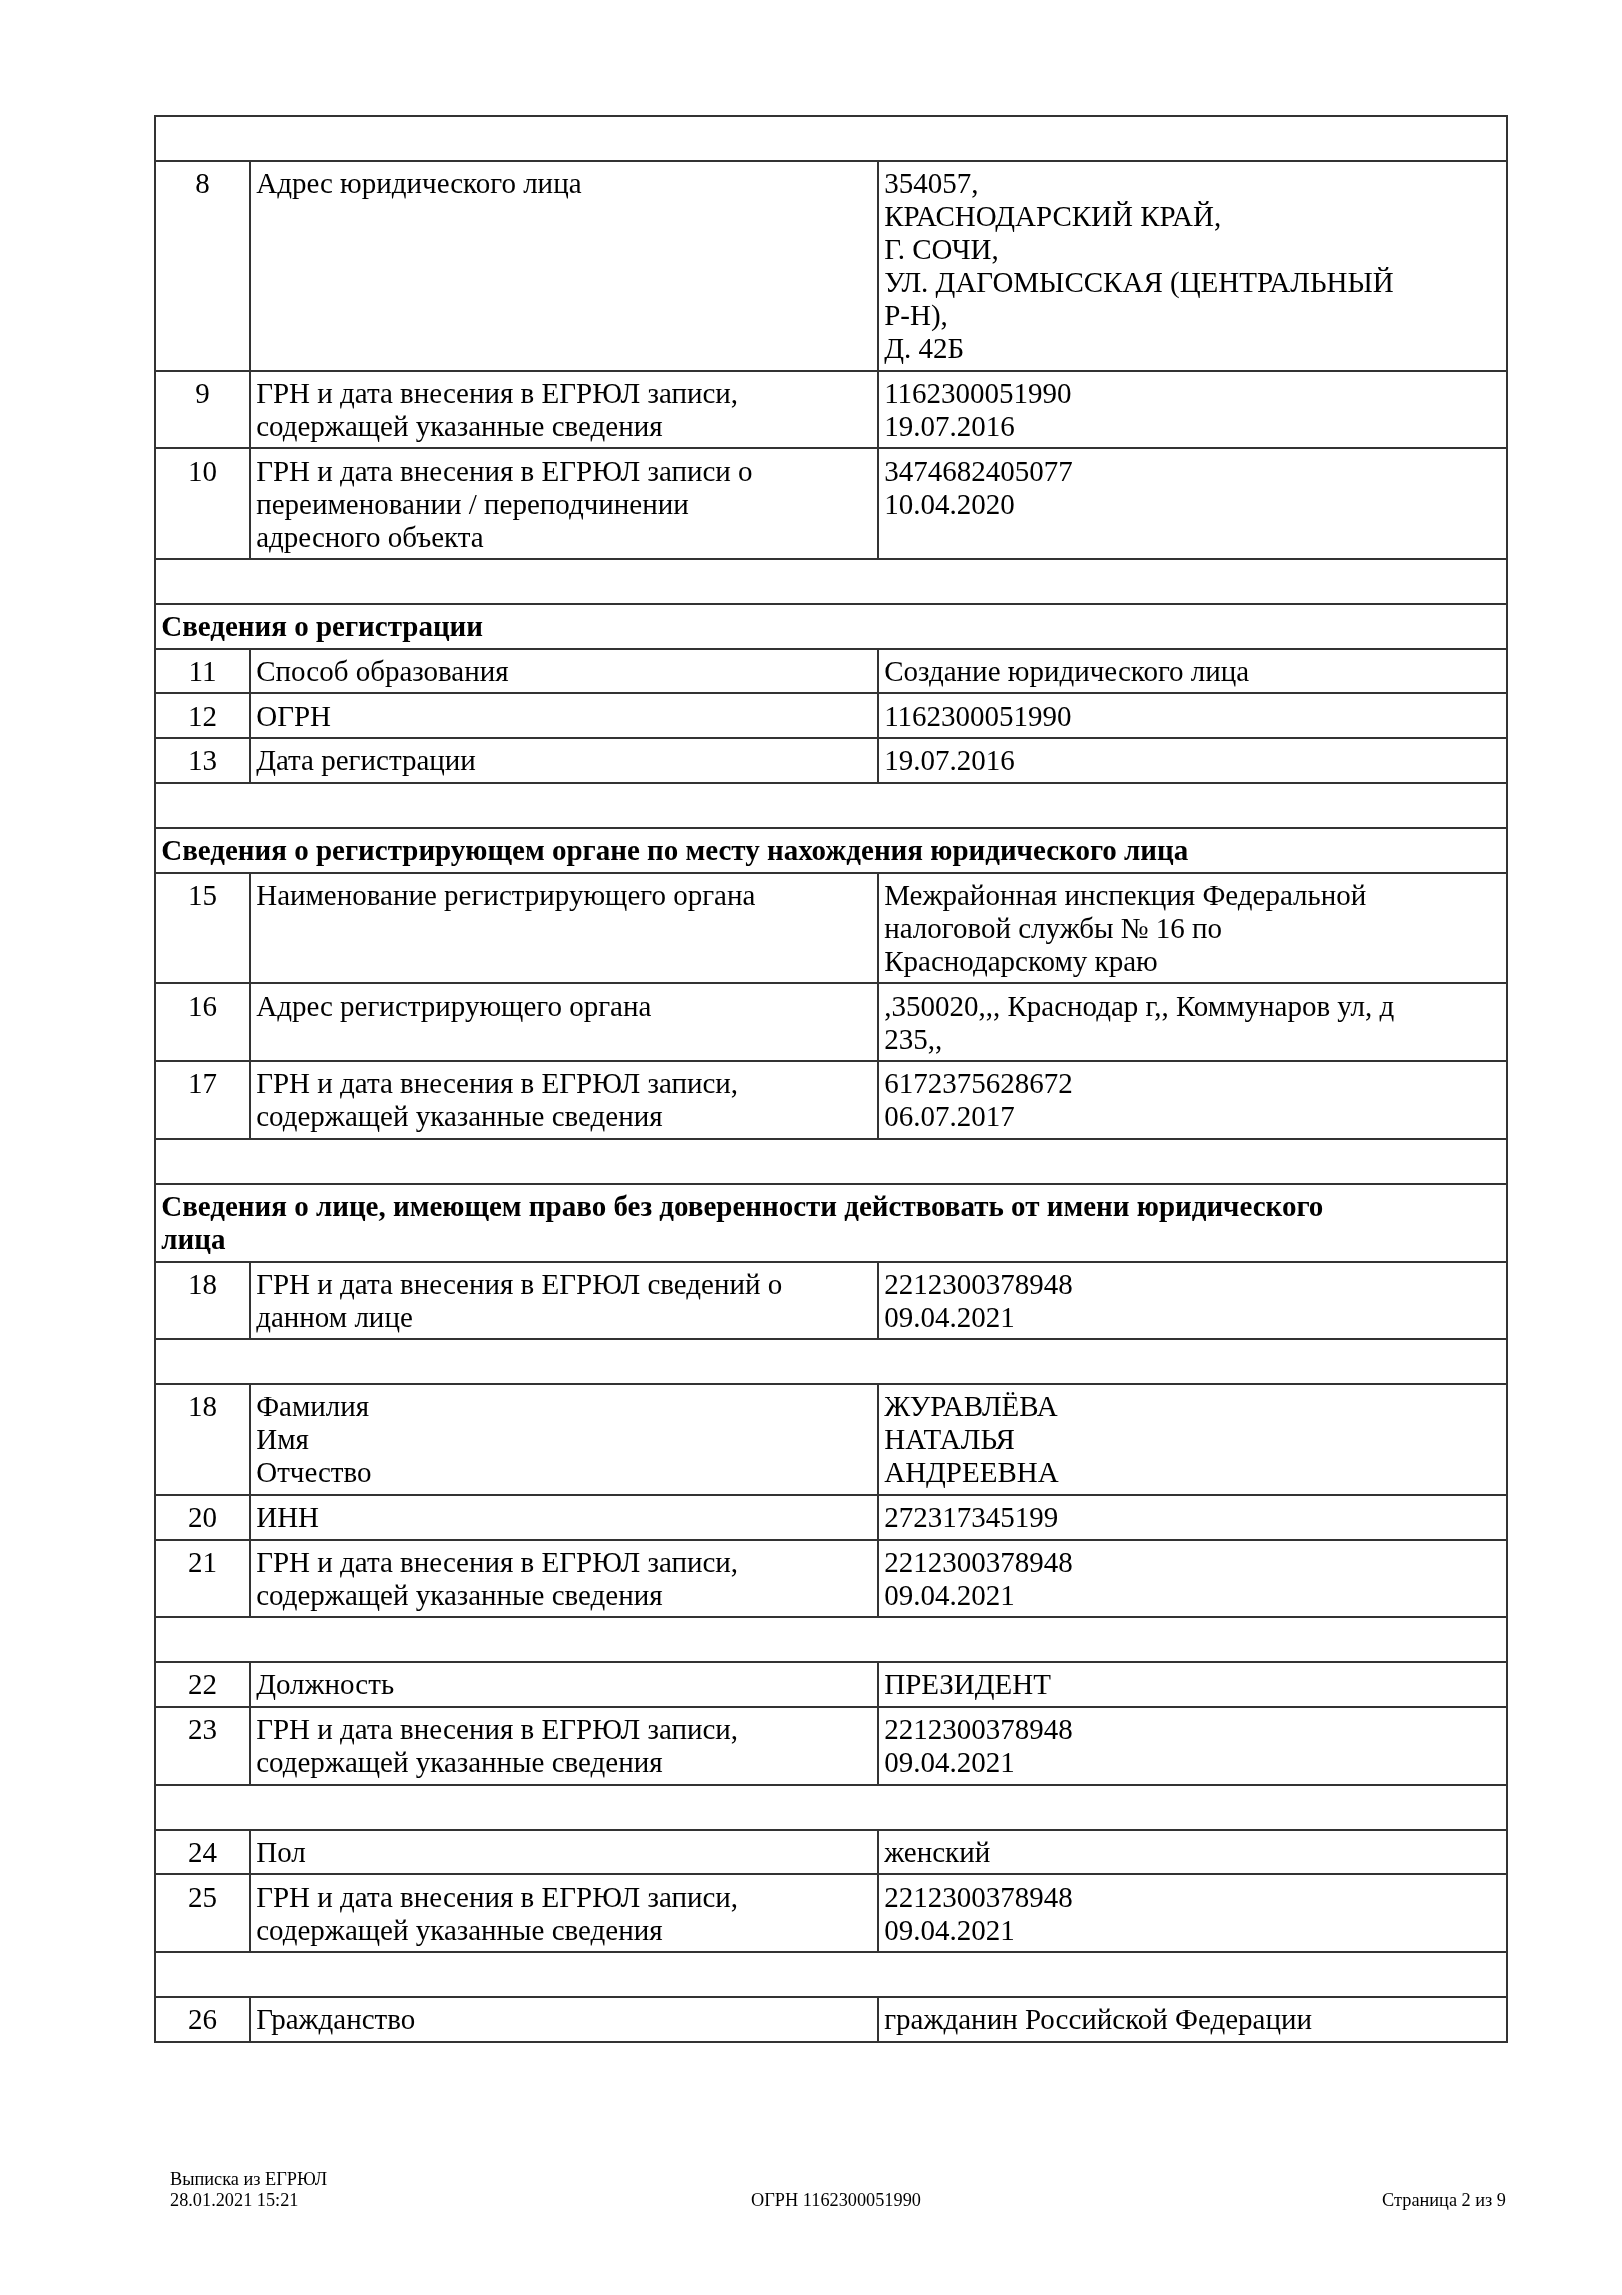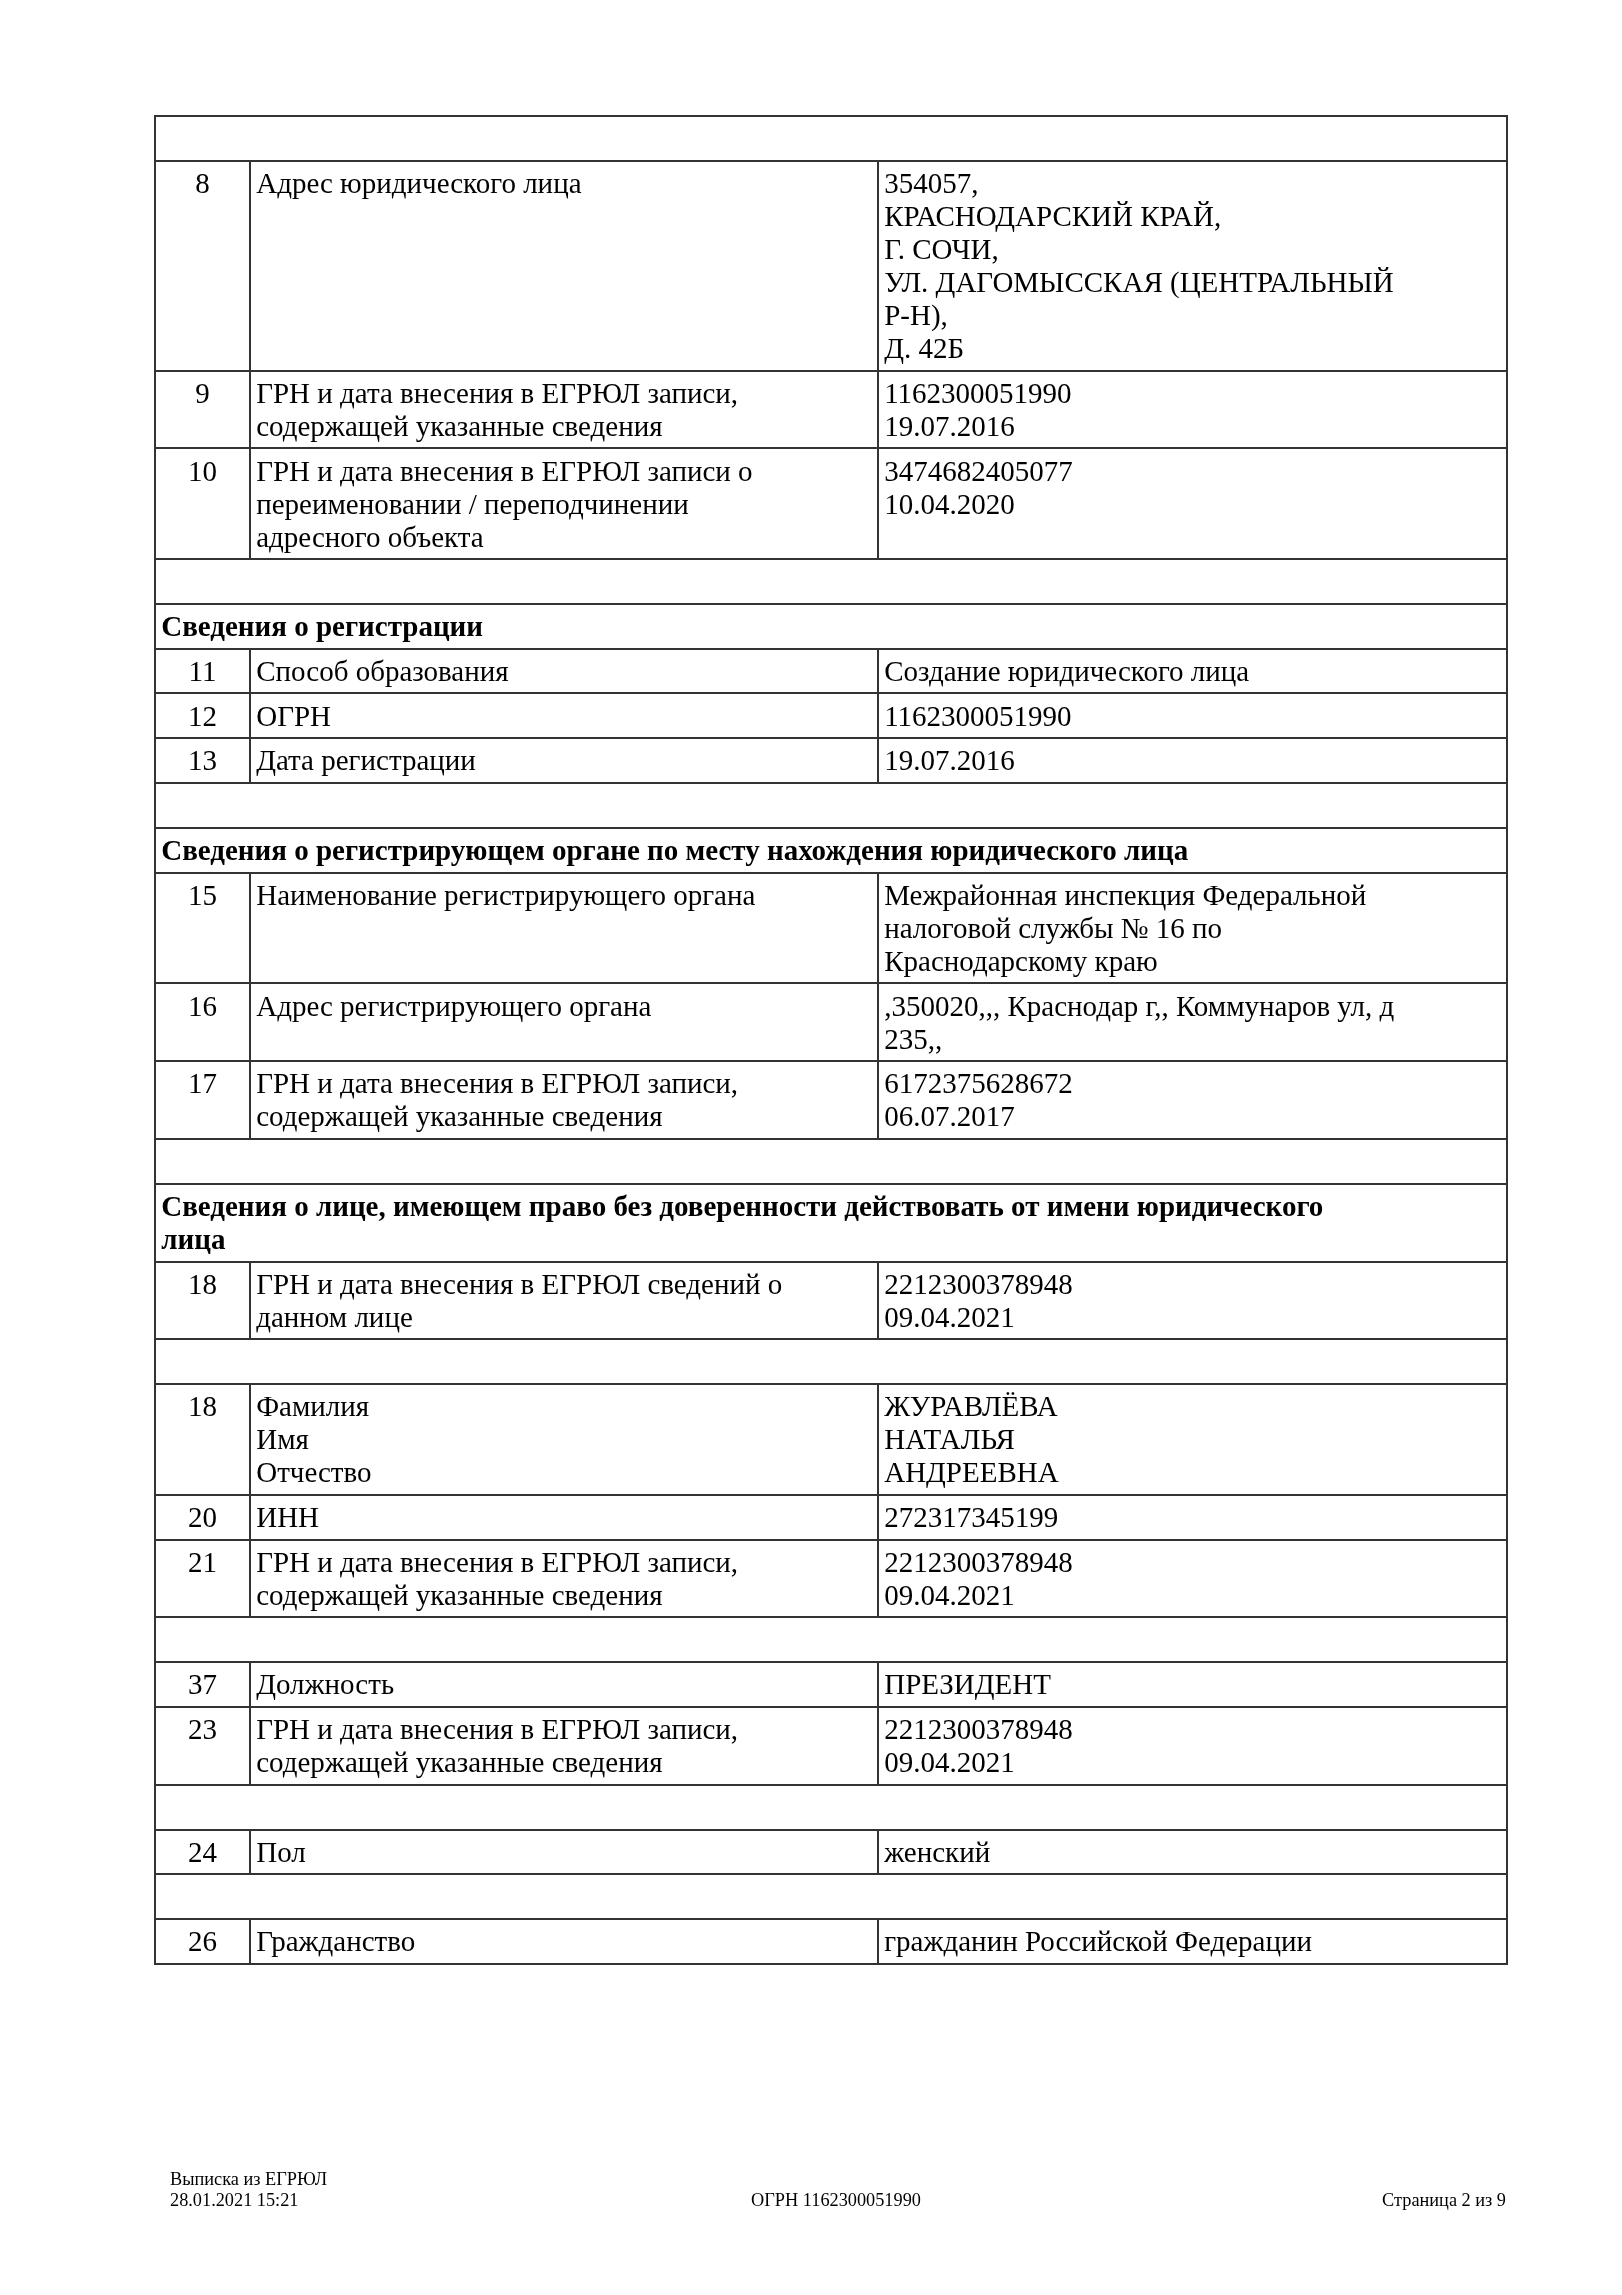--- a/index.html
+++ b/index.html
@@ -215,21 +215,21 @@
           <span class="line">2212300378948</span>
           <span class="line">09.04.2021</span>
         </td>
     </tr>
 
     <tr>
         <td colspan="3" class="blank"></td>
       </tr>
 
     <tr>
-      <td class="num">37</td>
+      <td class="num">22</td>
       <td>
           <span class="line">Должность</span>
         </td>
       <td>
           <span class="line">ПРЕЗИДЕНТ</span>
         </td>
     </tr>
     <tr>
       <td class="num">23</td>
       <td>
@@ -246,20 +246,31 @@
         <td colspan="3" class="blank"></td>
       </tr>
 
     <tr>
       <td class="num">24</td>
       <td>
           <span class="line">Пол</span>
         </td>
       <td>
           <span class="line">женский</span>
+        </td>
+    </tr>
+    <tr>
+      <td class="num">25</td>
+      <td>
+          <span class="line">ГРН и дата внесения в ЕГРЮЛ записи,</span>
+          <span class="line">содержащей указанные сведения</span>
+        </td>
+      <td>
+          <span class="line">2212300378948</span>
+          <span class="line">09.04.2021</span>
         </td>
     </tr>
 
     <tr>
         <td colspan="3" class="blank"></td>
       </tr>
 
     <tr>
       <td class="num">26</td>
       <td>

